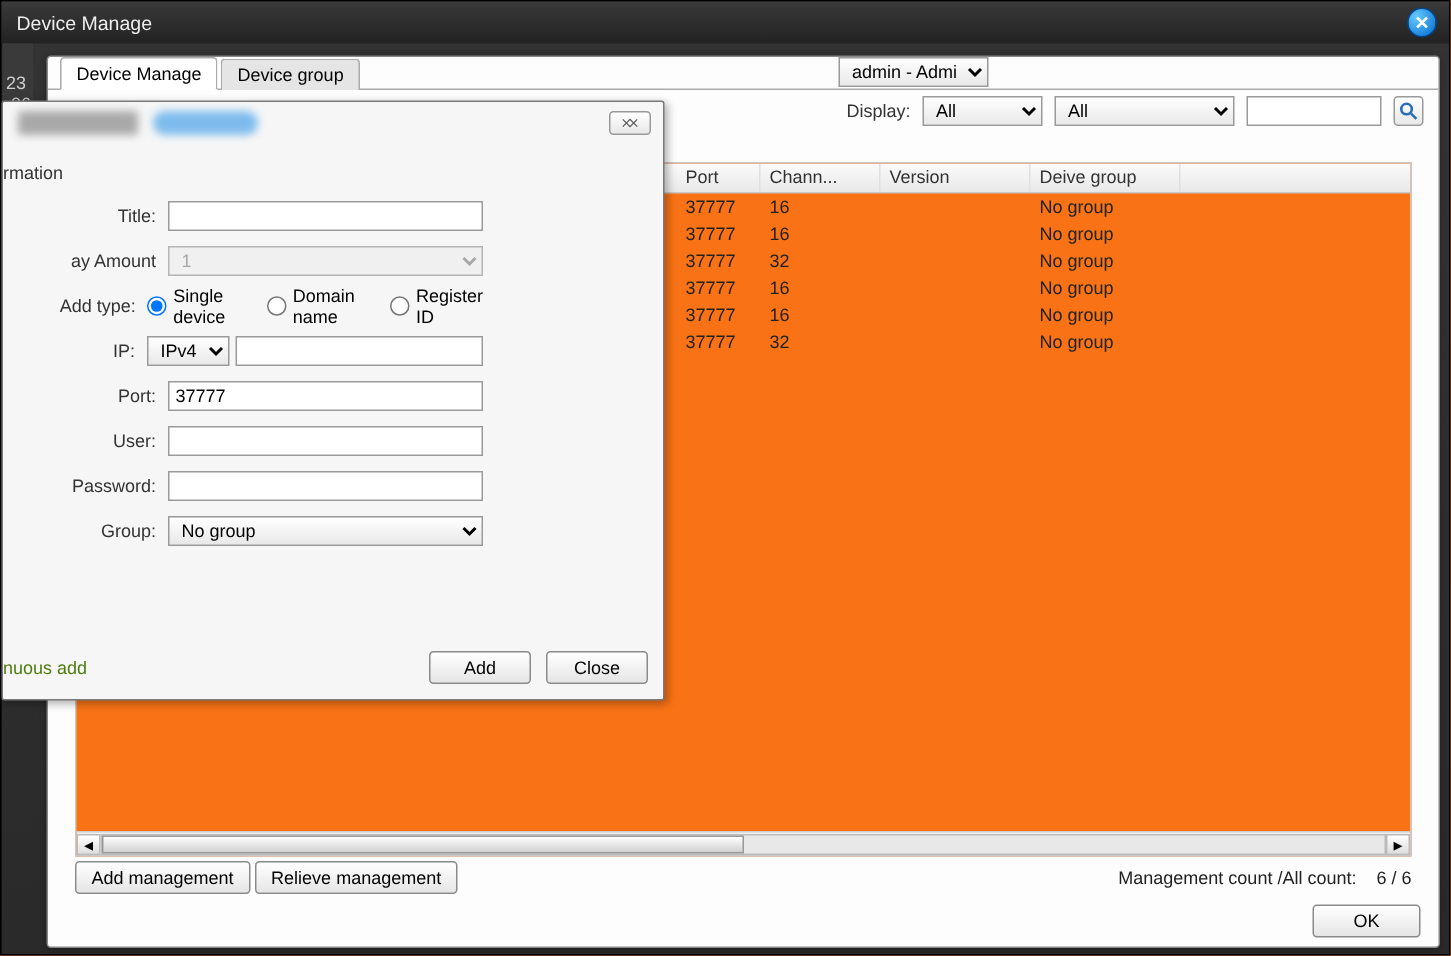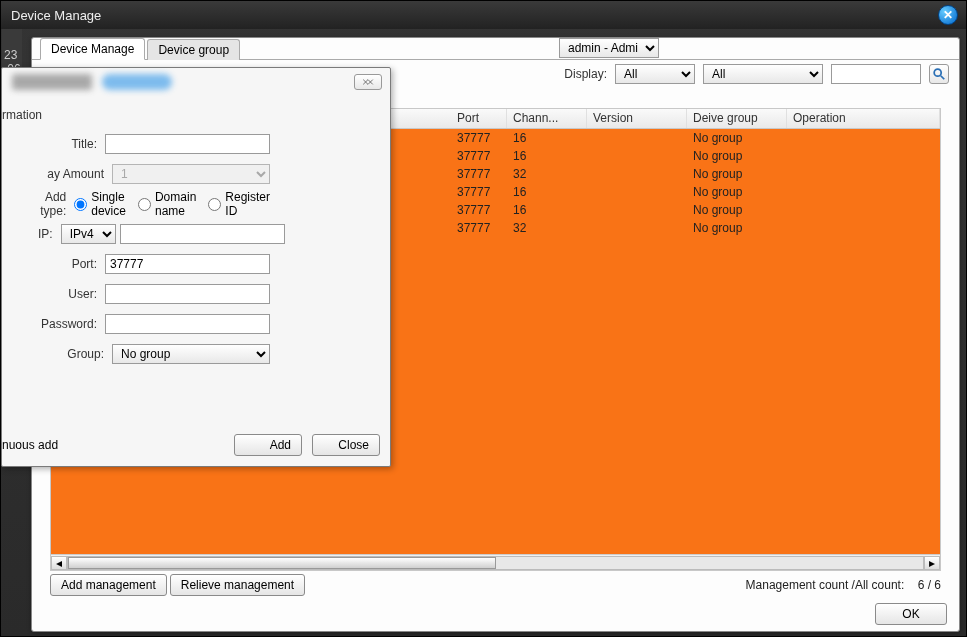--- a/index.html
+++ b/index.html
@@ -105,21 +105,21 @@
 }
 .count-text { margin-left: auto; color: #222; }
 
 .ok-row {
   position: absolute; right: 12px; bottom: 6px;
 }
 .ok-row .btn { width: 72px; text-align:center; }
 
 
 .dialog {
-  position: absolute; left: 0; top: 66px; width: 390px; height: 400px;
+  position: absolute; left: 0; top: 66px; width: 442px; height: 400px;
   background: #f6f6f6; border: 1px solid #7a7a7a; border-radius: 2px;
   box-shadow: 2px 2px 6px rgba(0,0,0,0.3);
 }
 .dlg-close {
   position: absolute; right: 8px; top: 6px; width: 28px; height: 16px;
   border: 1px solid #999; border-radius: 3px; background: linear-gradient(#fff,#e8e8e8);
   display:flex; align-items:center; justify-content:center; cursor:pointer;
 }
 .dlg-close svg { width: 16px; height: 10px; }
 .dlg-head-blur {
@@ -134,28 +134,28 @@
   position: absolute; left: 0; top: 62px; right: 120px; margin-left: 36px;
 }
 .frow { display:flex; align-items:center; height:28px; margin-bottom:2px; }
 .frow .lbl { width: 74px; text-align: right; padding-right: 8px; color:#333; }
 .txt {
   flex:1; height: 20px; border:1px solid #9a9a9a; background:#fff; padding:2px 4px;
 }
 .sel { flex:1; }
 .ipv4sel { width: 66px; margin-right: 4px; }
 .radio-group { display:flex; gap:12px; align-items:center; }
-.radio-group label { display:flex; align-items:center; gap:4px; cursor:pointer;}
+.radio-group label { display:flex; gap:4px; cursor:pointer;}
 input[type=radio]{ margin:0; }
 
 .dlg-footer {
   position:absolute; right: 10px; bottom: 10px; display:flex; gap:10px;
 }
-.dlg-footer .btn { width: 68px; text-align:right; }
-.cont-add { position:absolute; left:0; bottom:14px; color:#000000; }
+.dlg-footer .btn { width: 68px; text-align:center; }
+.cont-add { position:absolute; left:0; bottom:14px; color:#4d7c0f; }
 </style>
 </head>
 <body>
 
 <div class="window">
   <div class="titlebar">
     <span class="title">Device Manage</span>
     <div class="close-btn">✕</div>
   </div>
 
@@ -187,21 +187,20 @@
       </div>
     </div>
 
     <div class="table-wrap">
       <div class="thead">
         <div style="width:400px"></div>
         <div class="col col-port">Port</div>
         <div class="col col-chan">Chann...</div>
         <div class="col col-ver">Version</div>
         <div class="col col-grp">Deive group</div>
-        <div class="col col-op">Operation</div>
       </div>
       <div class="tbody" id="tbody">
           <div class="trow">
             <div style="width:400px"></div>
             <div class="col col-port">37777</div>
             <div class="col col-chan">16</div>
             <div class="col col-ver"></div>
             <div class="col col-grp">No group</div>
             <div class="col col-op"></div>
           </div>

